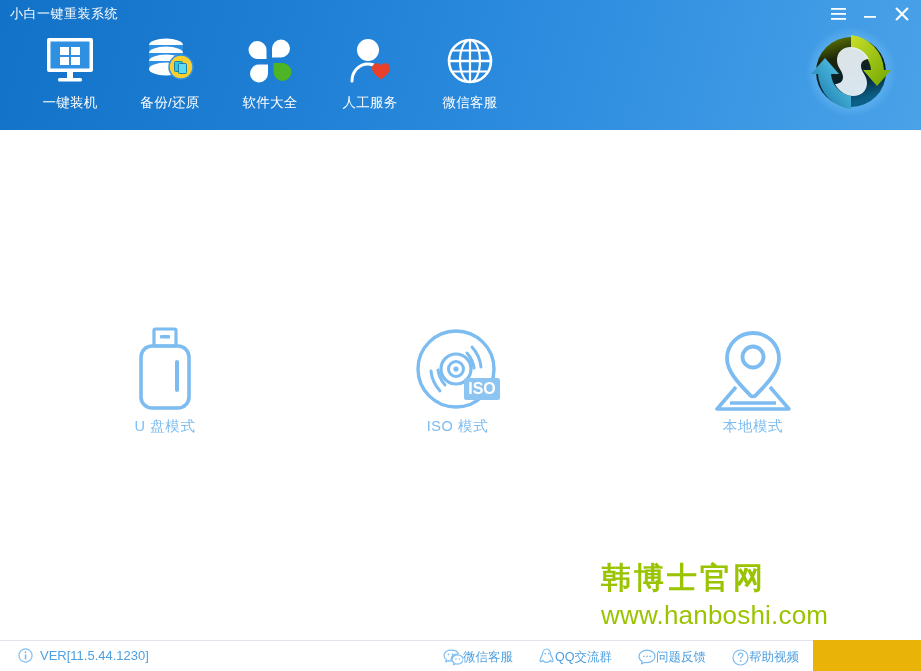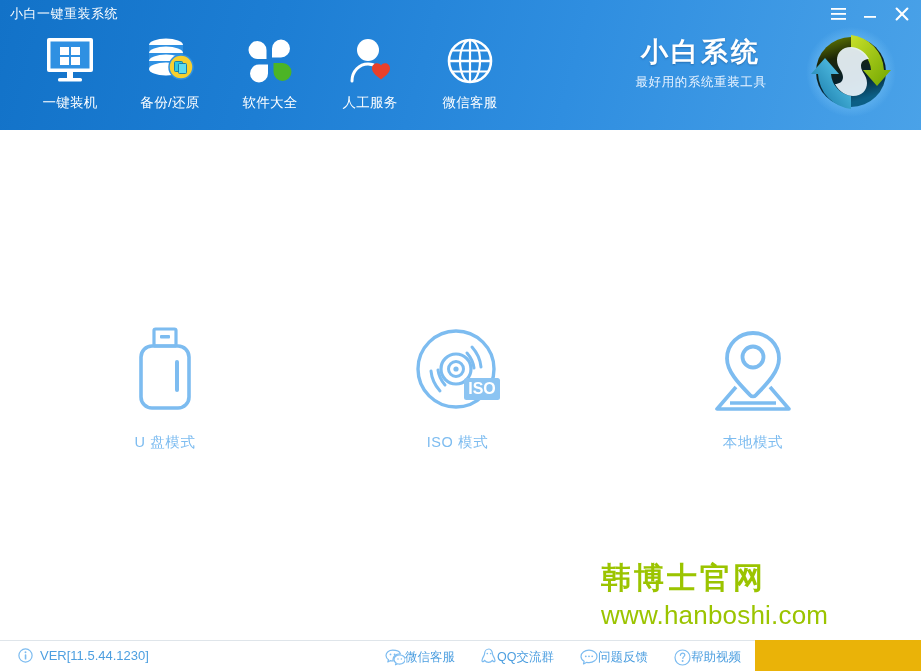--- a/index.html
+++ b/index.html
@@ -104,21 +104,21 @@
   .mode {
     flex: 0 0 auto;
     display: flex; flex-direction: column; align-items: center;
     cursor: pointer;
   }
   .mode-1 { width: 330px; }
   .mode-2 { width: 255px; }
   .mode-3 { width: 336px; }
   .mode-ico { height: 92px; display: flex; align-items: center; justify-content: center; }
   .mode-label {
-    margin-top: 16px;
+    margin-top: 0;
     font-size: 14.5px; color: #7dbcf0; letter-spacing: .6px;
     white-space: nowrap;
   }
 
   
   .watermark {
     position: absolute; right: 20px; top: 430px;
     text-align: left; width: 300px;
     pointer-events: none;
   }
@@ -127,21 +127,21 @@
     letter-spacing: 3px; line-height: 1.2;
   }
   .wm-url {
     margin-top: 4px;
     font-size: 26px; color: #9bc400; letter-spacing: .2px;
   }
 
   
   .footer {
     position: absolute; left: 0; top: 640px;
-    width: 755px; height: 31px;
+    width: 813px; height: 31px;
     background: #ffffff;
     border-top: 1px solid #dfe5ea;
   }
   .ver {
     position: absolute; left: 18px; top: 7px;
     display: flex; align-items: center; gap: 7px;
     font-size: 13px; color: #4d9fe0;
     white-space: nowrap;
   }
   .links {
@@ -256,24 +256,20 @@
             <path d="M6.5 13.5 H41.5" stroke="#fff" stroke-width="2.2"></path>
             <path d="M6.5 34.5 H41.5" stroke="#fff" stroke-width="2.2"></path>
             <line x1="24" y1="3" x2="24" y2="45" stroke="#fff" stroke-width="2.2"></line>
           </svg>
         </div>
         <div class="nav-label">微信客服</div>
       </div>
 
     </div>
 
-    <div class="brand">
-      <div class="brand-name">小白系统</div>
-      <div class="brand-sub">最好用的系统重装工具</div>
-    </div>
 
     <div class="brand-logo">
       <svg width="92" height="92" viewBox="0 0 92 92">
         <defs>
           <radialGradient id="glow" cx="50%" cy="50%" r="50%">
             <stop offset="55%" stop-color="#8fd4ff" stop-opacity="0.55"></stop>
             <stop offset="100%" stop-color="#8fd4ff" stop-opacity="0"></stop>
           </radialGradient>
           <linearGradient id="disc" x1="0" y1="0" x2="0.3" y2="1">
             <stop offset="0%" stop-color="#6e8a00"></stop>

